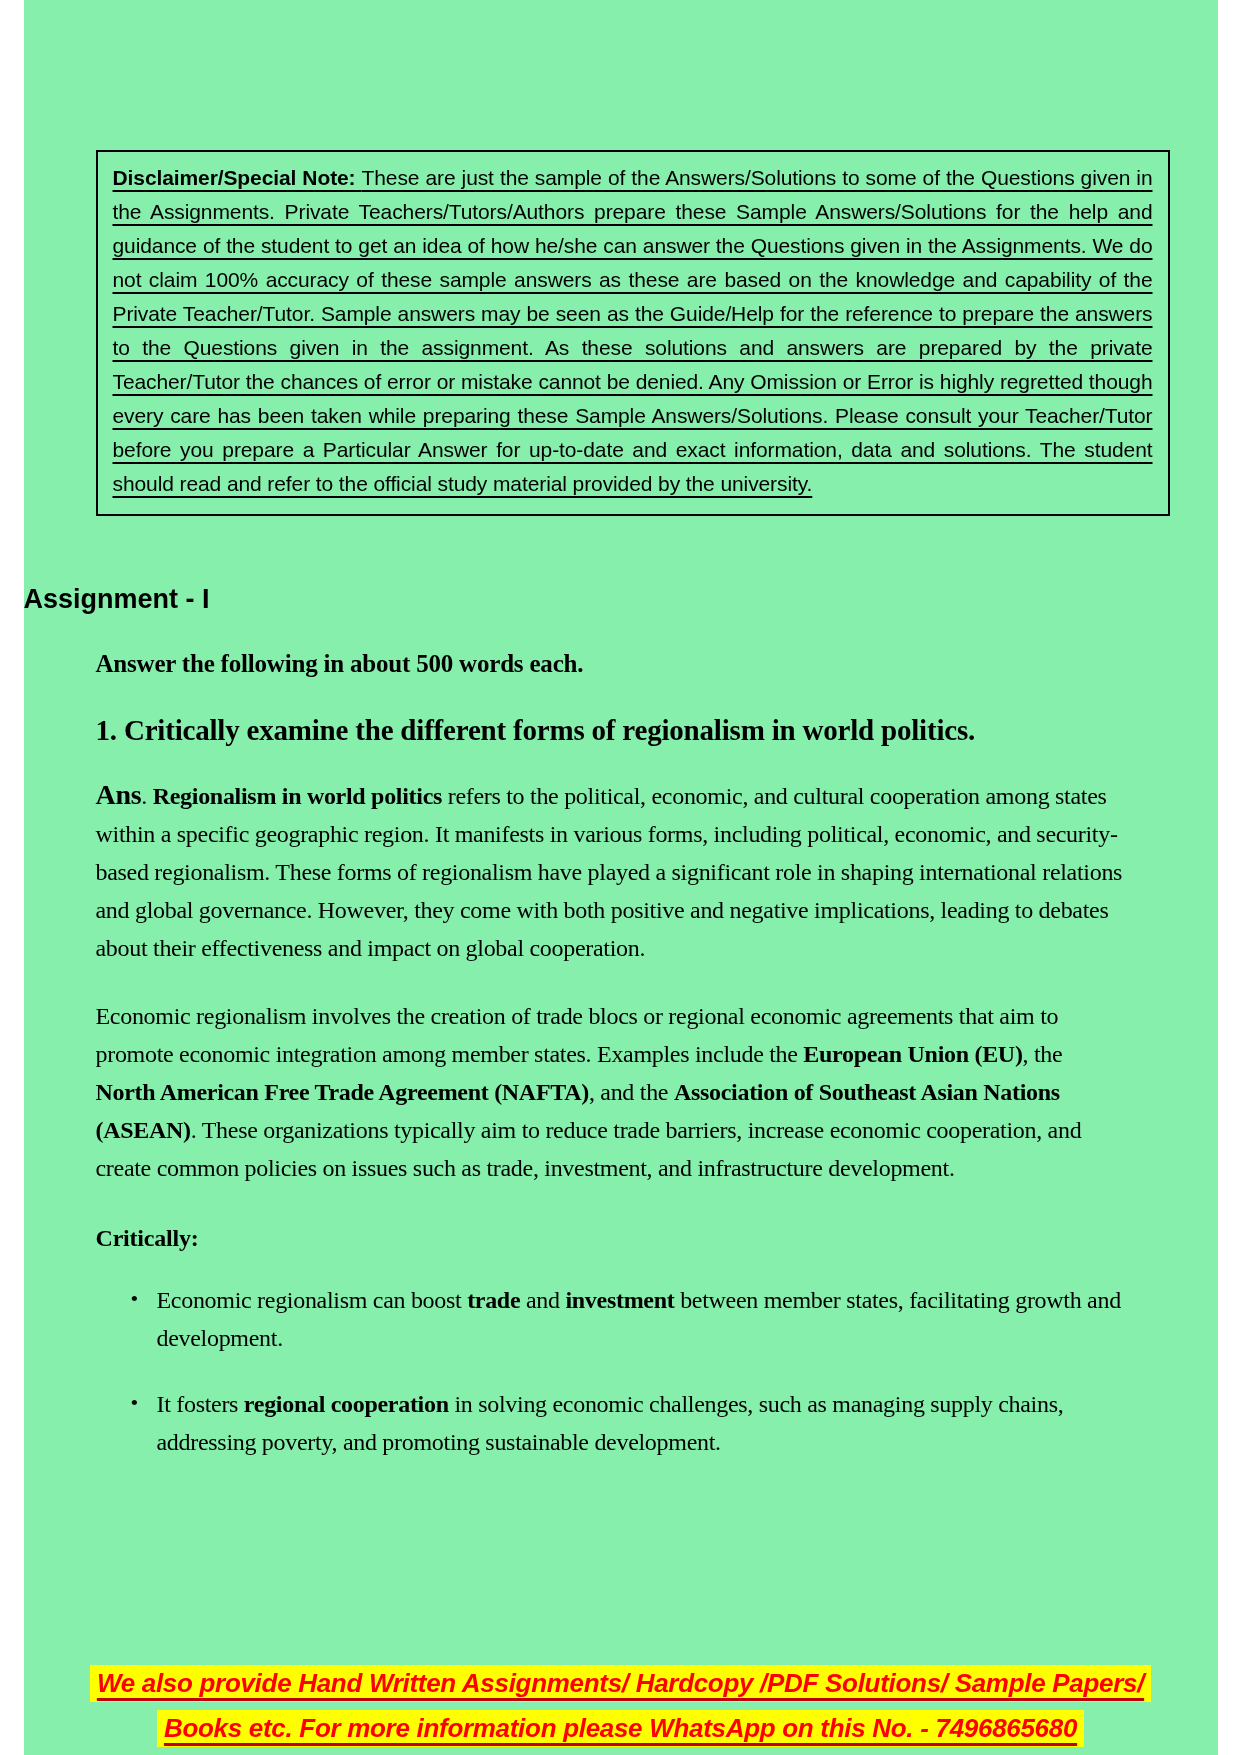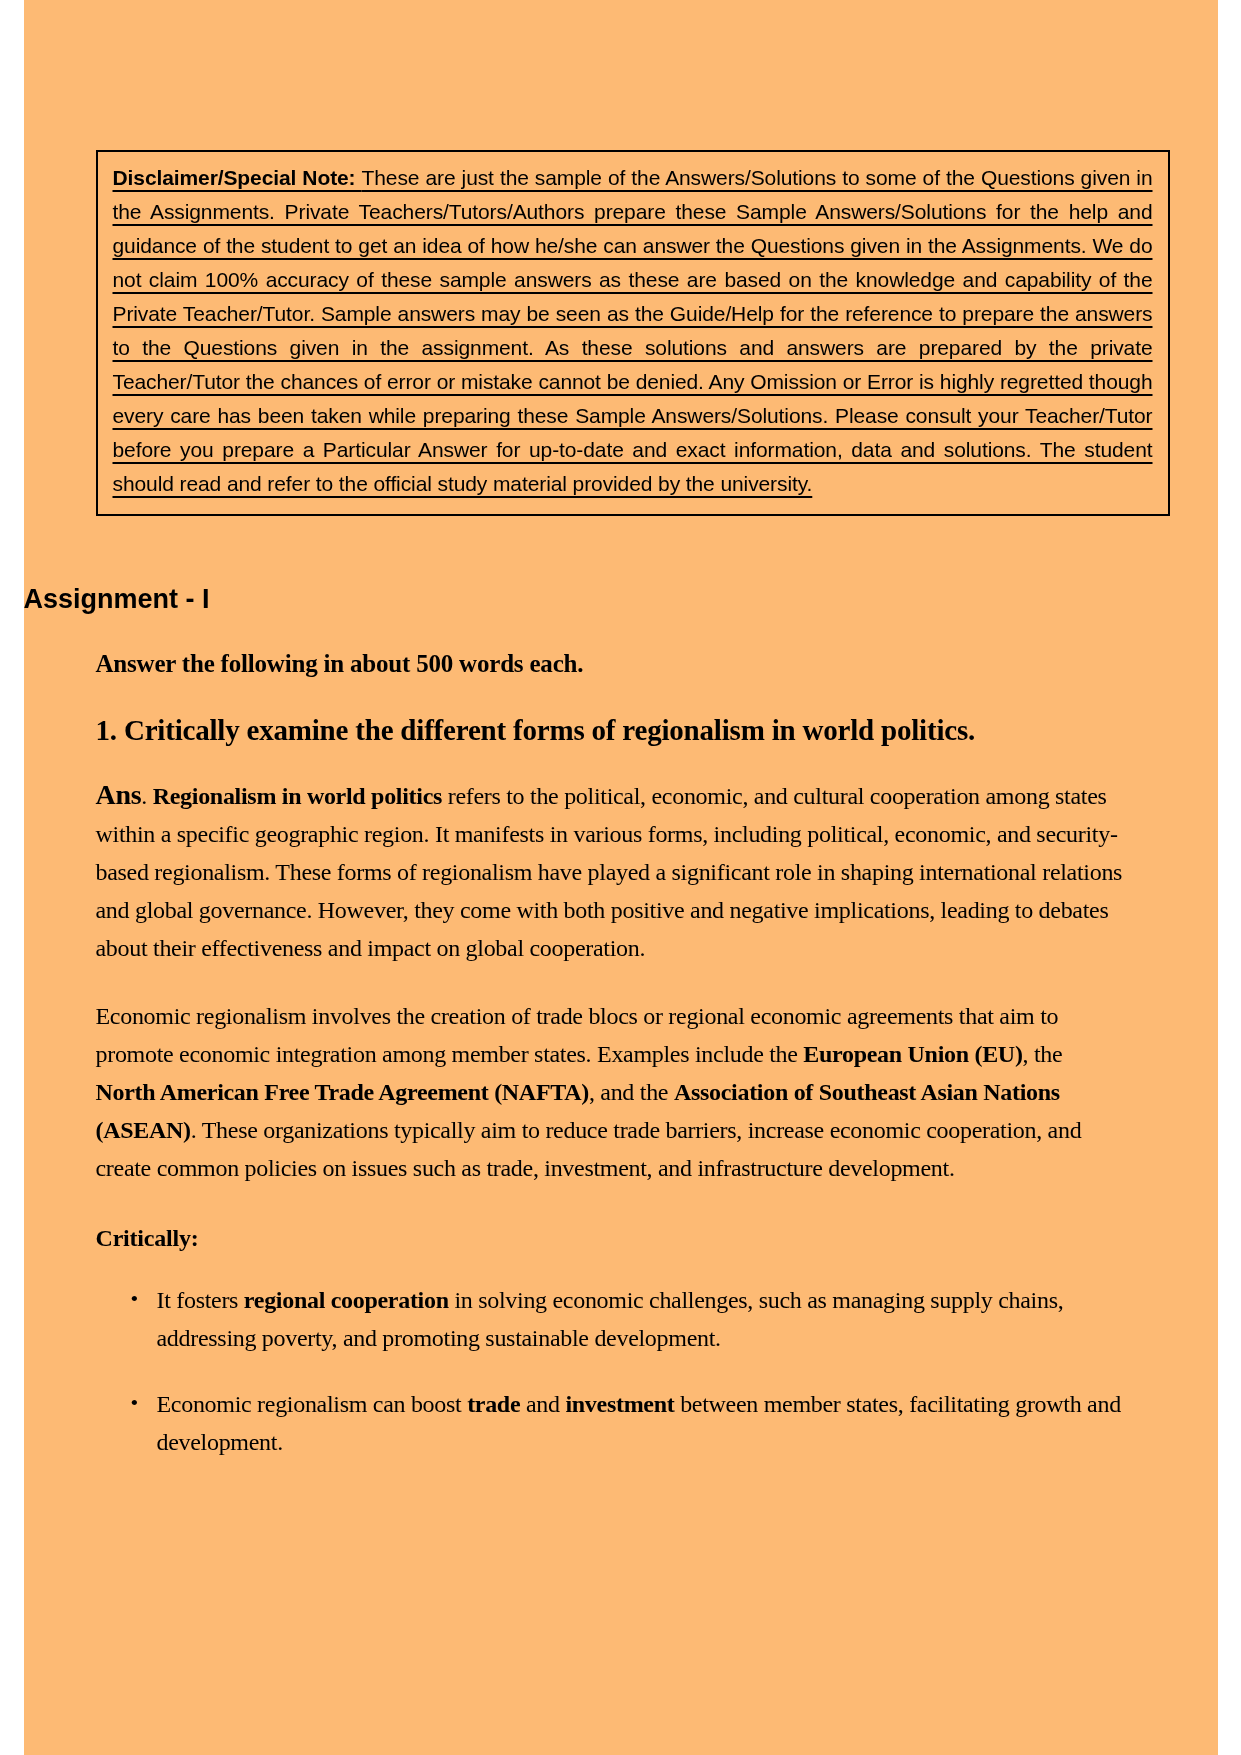--- a/index.html
+++ b/index.html
@@ -5,21 +5,21 @@
   html, body {
     margin: 0;
     padding: 0;
     background: #ffffff;
   }
   .page {
     position: relative;
     width: 1194px;
     height: 1755px;
     margin: 0 auto;
-    background: #fdba74;
+    background: #86efac;
     color: #000000;
     font-family: "Liberation Sans", sans-serif;
     overflow: hidden;
   }
   .disclaimer-box {
     margin: 150px 48px 0 72px;
     border: 2px solid #000000;
     padding: 9px 15px 13px 15px;
     box-sizing: border-box;
   }
@@ -142,20 +142,28 @@
     <p class="question">1. Critically examine the different forms of regionalism in world politics.</p>
 
     <p class="para"><span class="b lg">Ans</span><span>. </span><span class="b">Regionalism in world politics</span><span> refers to the political, economic, and cultural cooperation among states within a specific geographic region. It manifests in various forms, including political, economic, and security-based regionalism. These forms of regionalism have played a significant role in shaping international relations and global governance. However, they come with both positive and negative implications, leading to debates about their effectiveness and impact on global cooperation.</span></p>
 
 
     <p class="para"><span>Economic regionalism involves the creation of trade blocs or regional economic agreements that aim to promote economic integration among member states. Examples include the </span><span class="b">European Union (EU)</span><span>, the </span><span class="b">North American Free Trade Agreement (NAFTA)</span><span>, and the </span><span class="b">Association of Southeast Asian Nations (ASEAN)</span><span>. These organizations typically aim to reduce trade barriers, increase economic cooperation, and create common policies on issues such as trade, investment, and infrastructure development.</span></p>
 
     <p class="strengths-label">Critically:</p>
 
     <ul class="bullets">
+      <li><span>Economic regionalism can boost </span><span class="b">trade</span><span> and </span><span class="b">investment</span><span> between member states, facilitating growth and development.</span></li>
       <li><span>It fosters </span><span class="b">regional cooperation</span><span> in solving economic challenges, such as managing supply chains, addressing poverty, and promoting sustainable development.</span></li>
-      <li><span>Economic regionalism can boost </span><span class="b">trade</span><span> and </span><span class="b">investment</span><span> between member states, facilitating growth and development.</span></li>
     </ul>
 
   </div>
 
+  <div class="promo-footer">
+    <div class="promo-line">
+      <span>We also provide Hand Written Assignments/ Hardcopy /PDF Solutions/ Sample Papers/</span>
+    </div>
+    <div class="promo-line">
+      <span>Books etc. For more information please WhatsApp on this No. - 7496865680</span>
+    </div>
+  </div>
 
 </div>
 
 </body></html>

